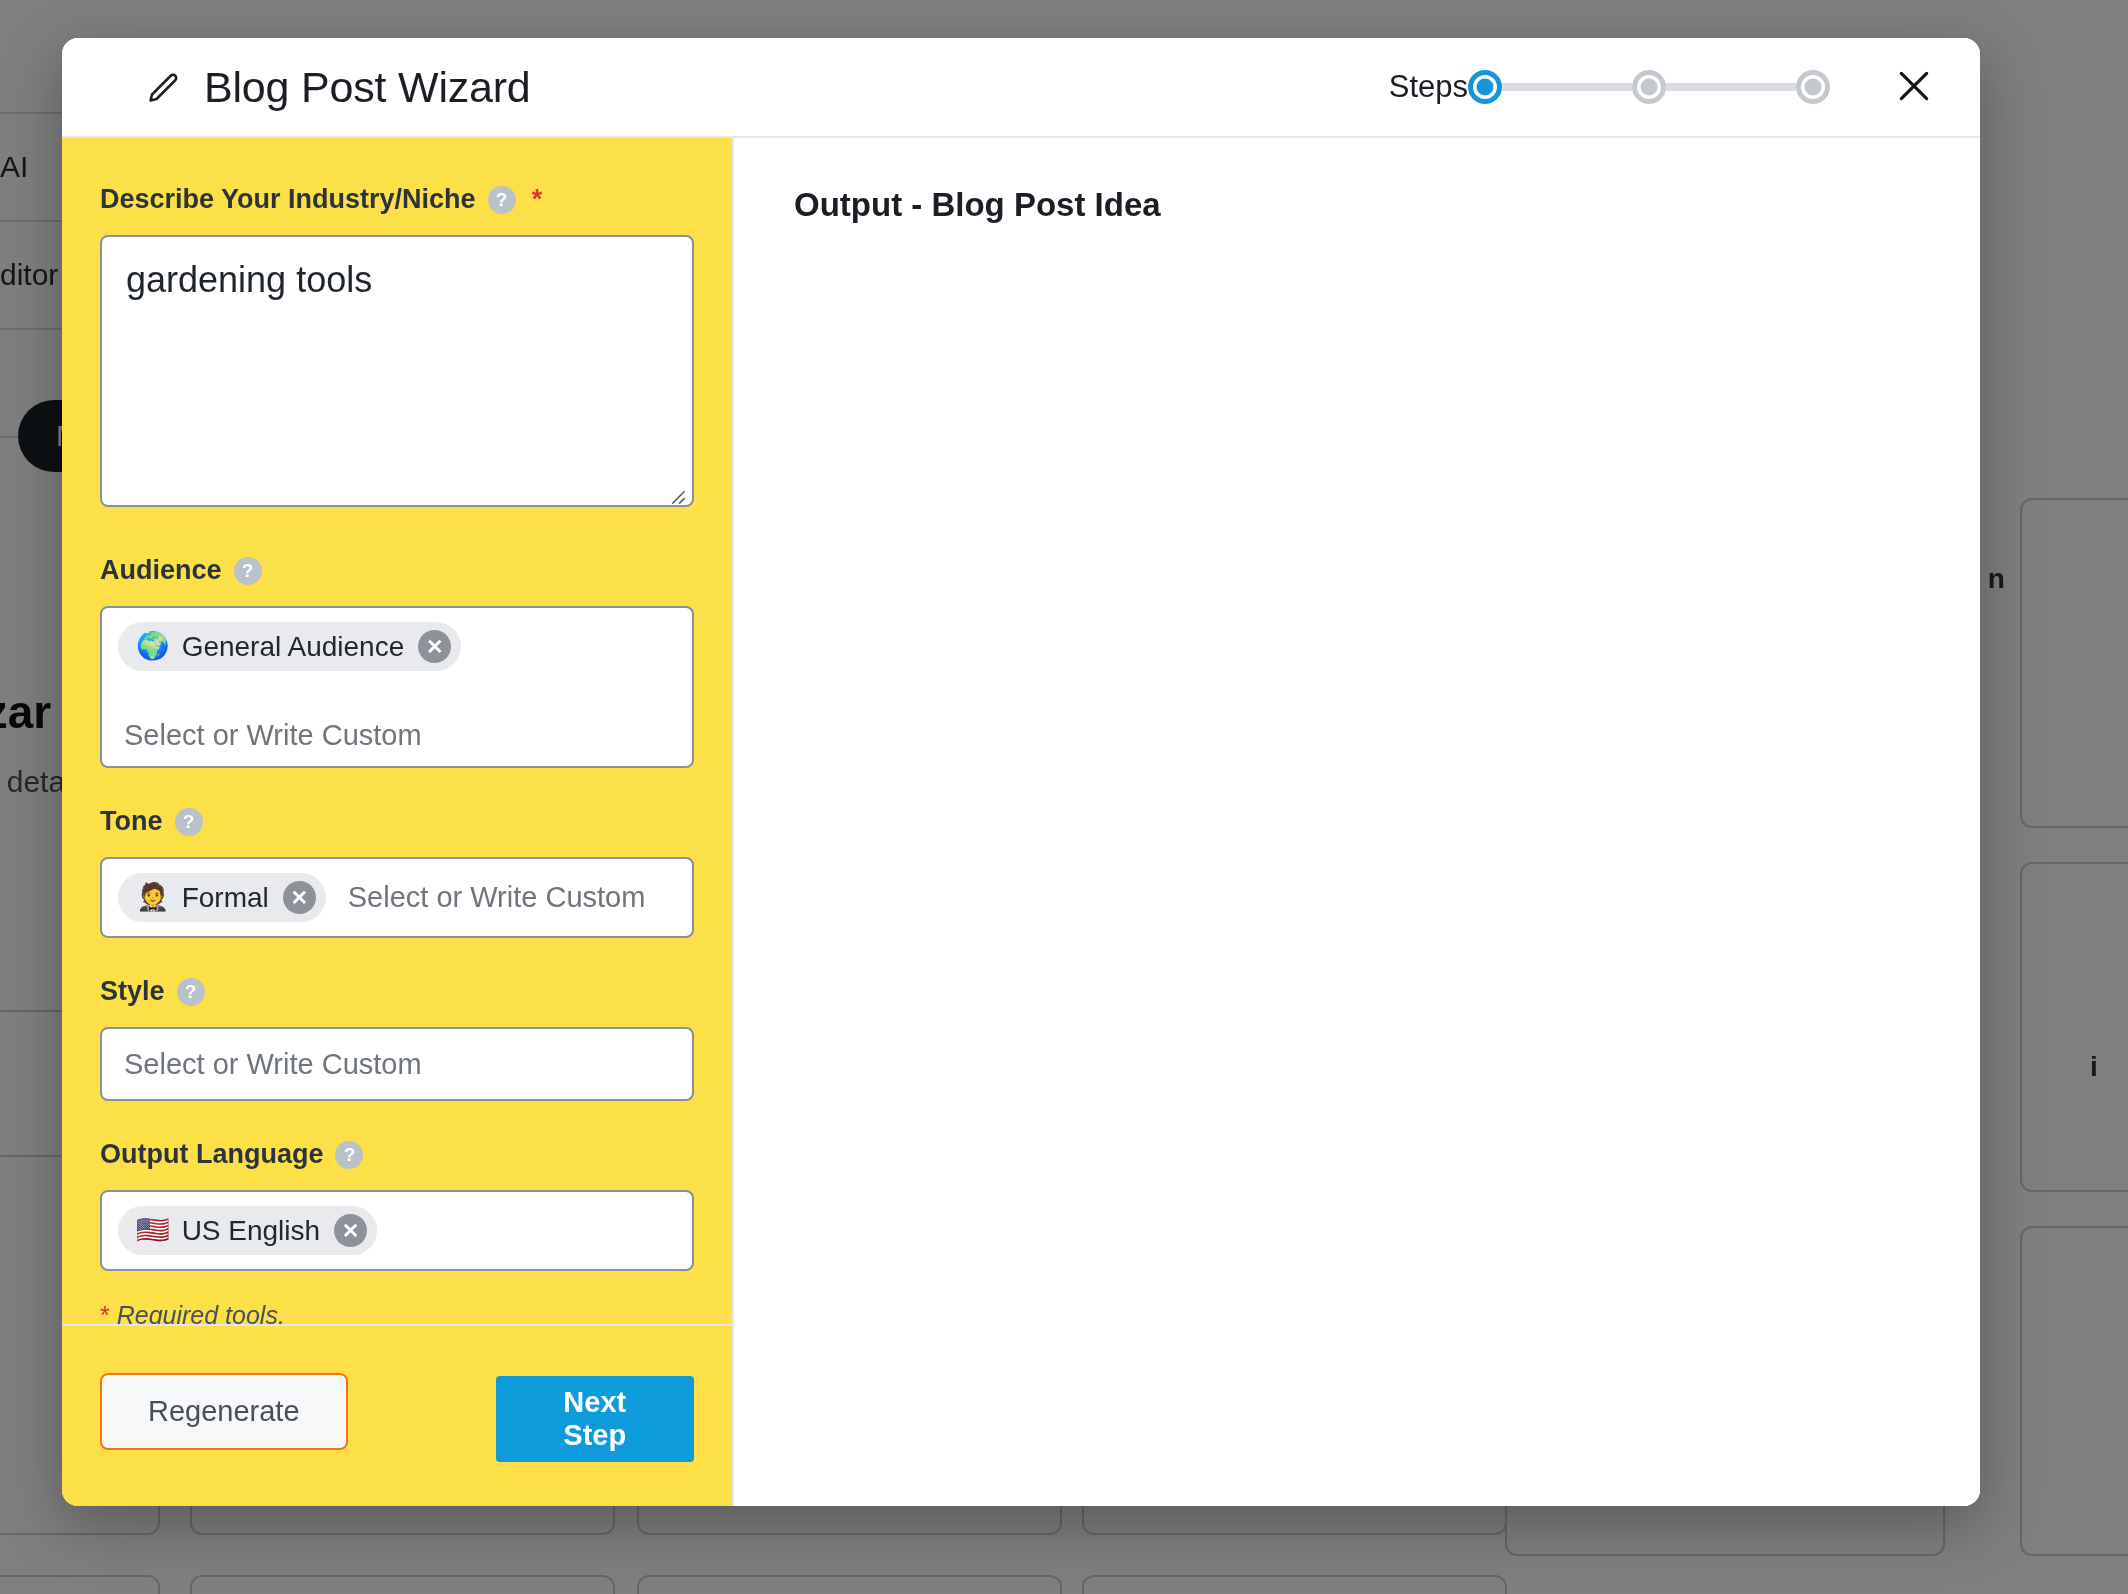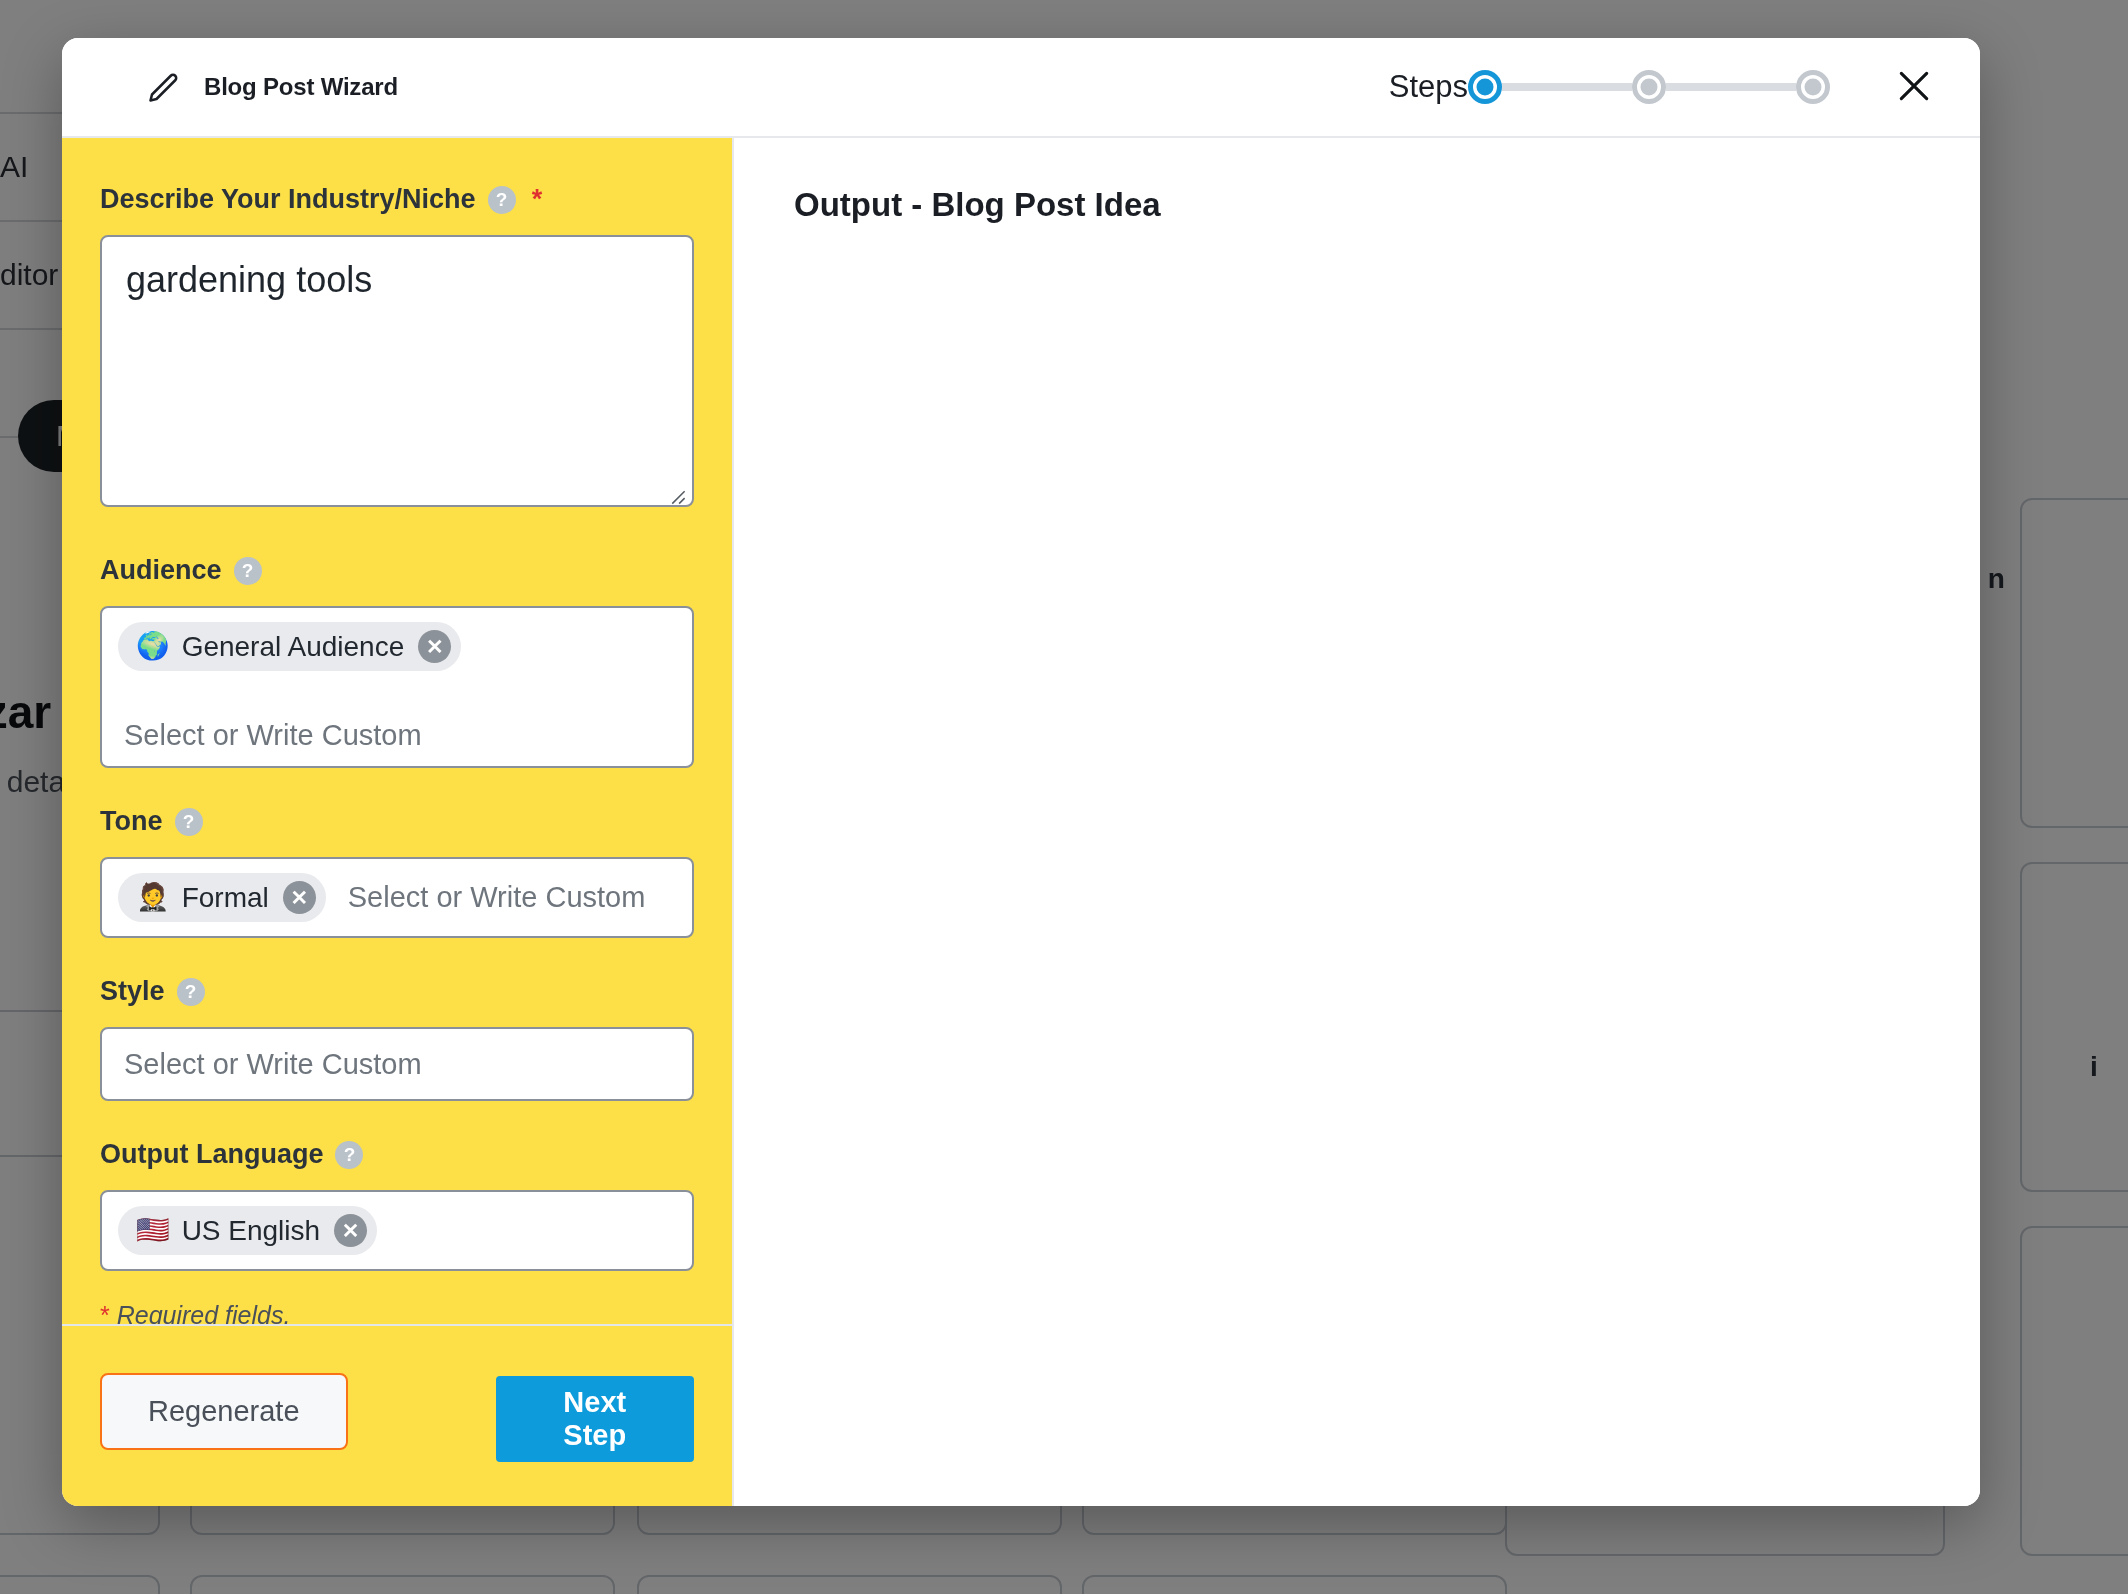--- a/index.html
+++ b/index.html
@@ -104,21 +104,21 @@
   .modal-header {
     height: 100px;
     flex: 0 0 100px;
     display: flex; align-items: center;
     padding: 0 38px 0 84px;
     border-bottom: 2px solid #e6e8eb;
     background: #ffffff;
   }
   .pencil-icon { width: 36px; height: 36px; flex: 0 0 36px; margin-right: 22px; }
   .modal-title {
-    font-size: 24px; font-weight: 700; color: #1b1f25;
+    font-size: 43px; font-weight: 400; color: #1b1f25;
     letter-spacing: -0.2px;
   }
   .header-spacer { flex: 1 1 auto; }
   .steps-wrap { display: flex; align-items: center; }
   .steps-label {
     font-size: 31px; color: #1b1f25; margin-right: 0px;
   }
   .steps-track { display: flex; align-items: center; }
   .step-dot {
     width: 34px; height: 34px; border-radius: 50%;
@@ -426,21 +426,21 @@
           <div class="tokenbox">
             <span class="token">
               <span class="token-emoji">🇺🇸</span>
               <span>US English</span>
               <span class="token-x">✕</span>
             </span>
           </div>
         </div>
 
         <div class="required-note">
-          <span class="star">*</span><span> Required fields.</span>
+          <span class="star">*</span><span> Required tools.</span>
         </div>
       </div>
 
       <div class="form-footer">
         <button class="btn-secondary">Regenerate</button>
         <button class="btn-primary">Next Step</button>
       </div>
     </div>
 
     <div class="output-panel">

